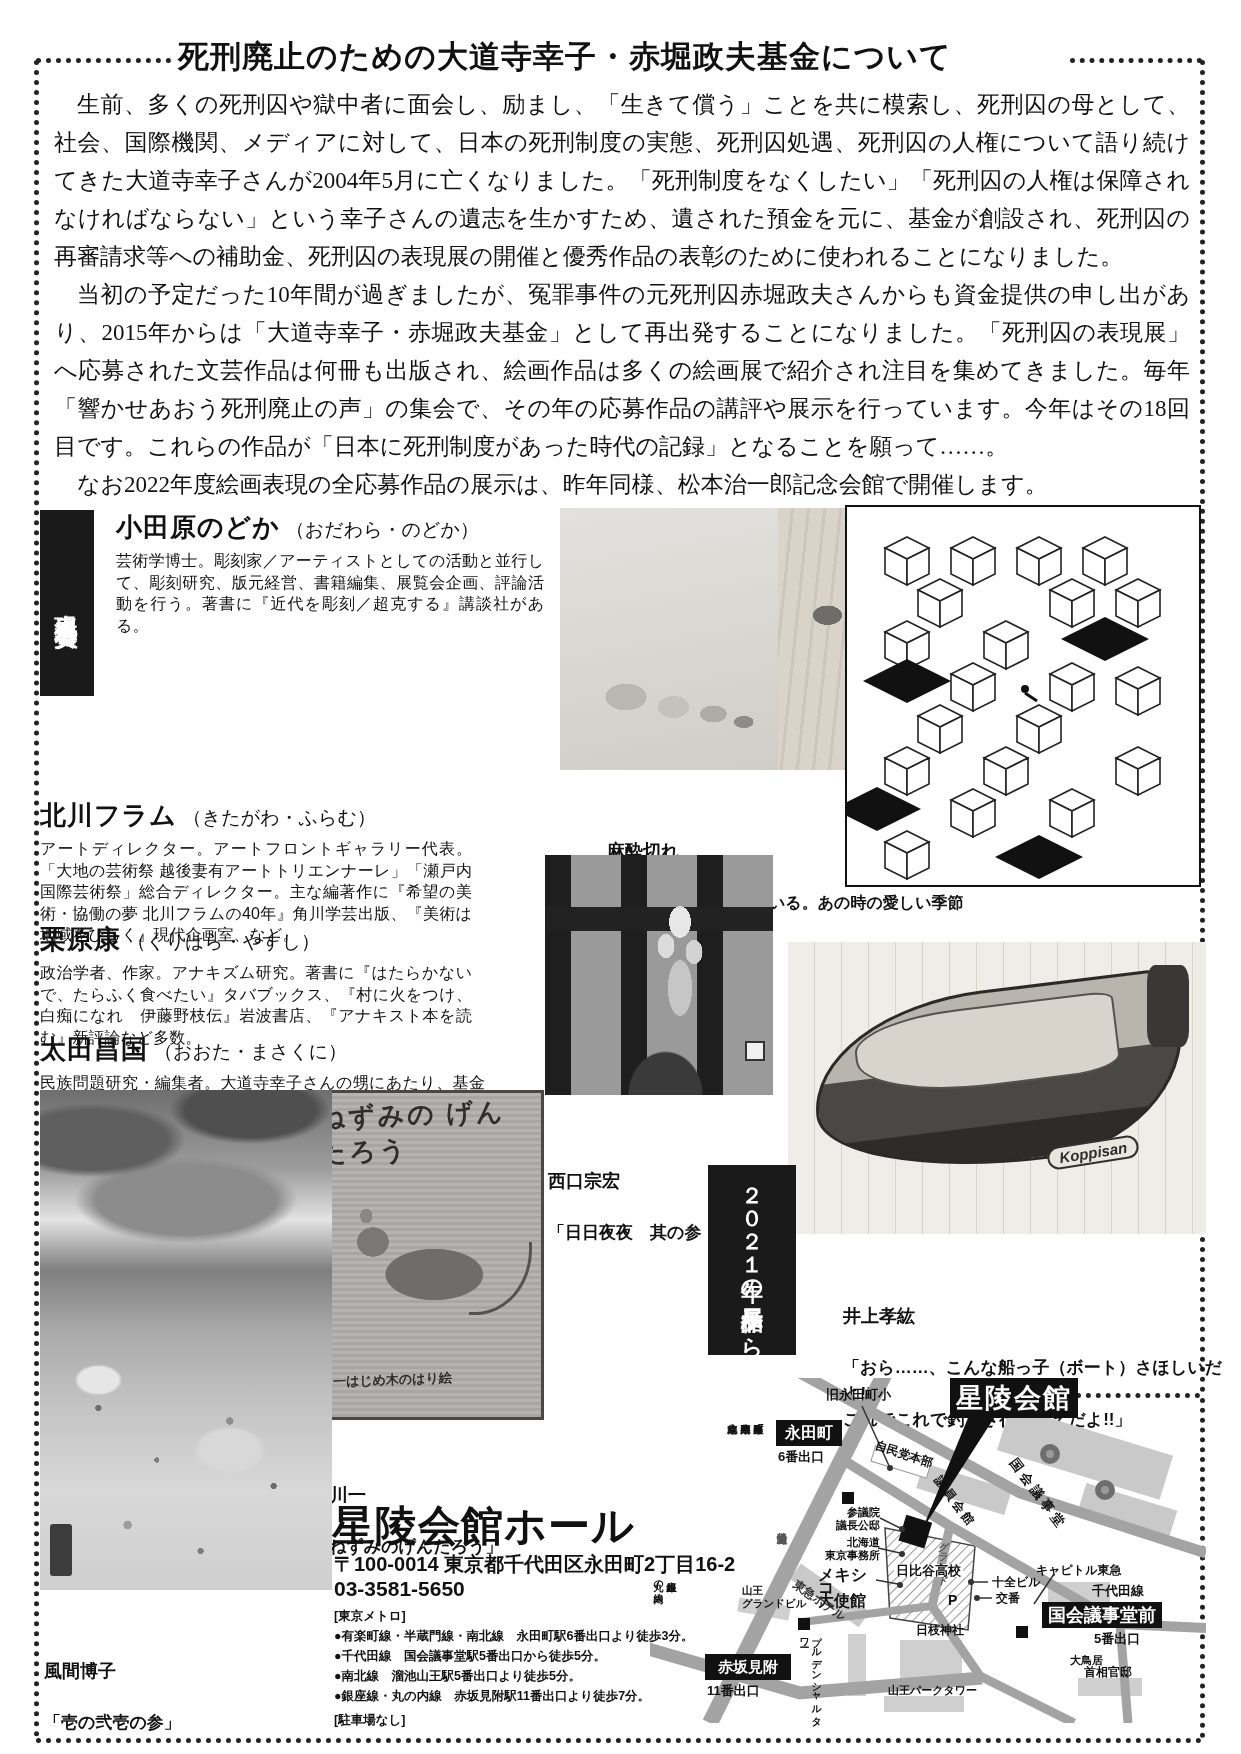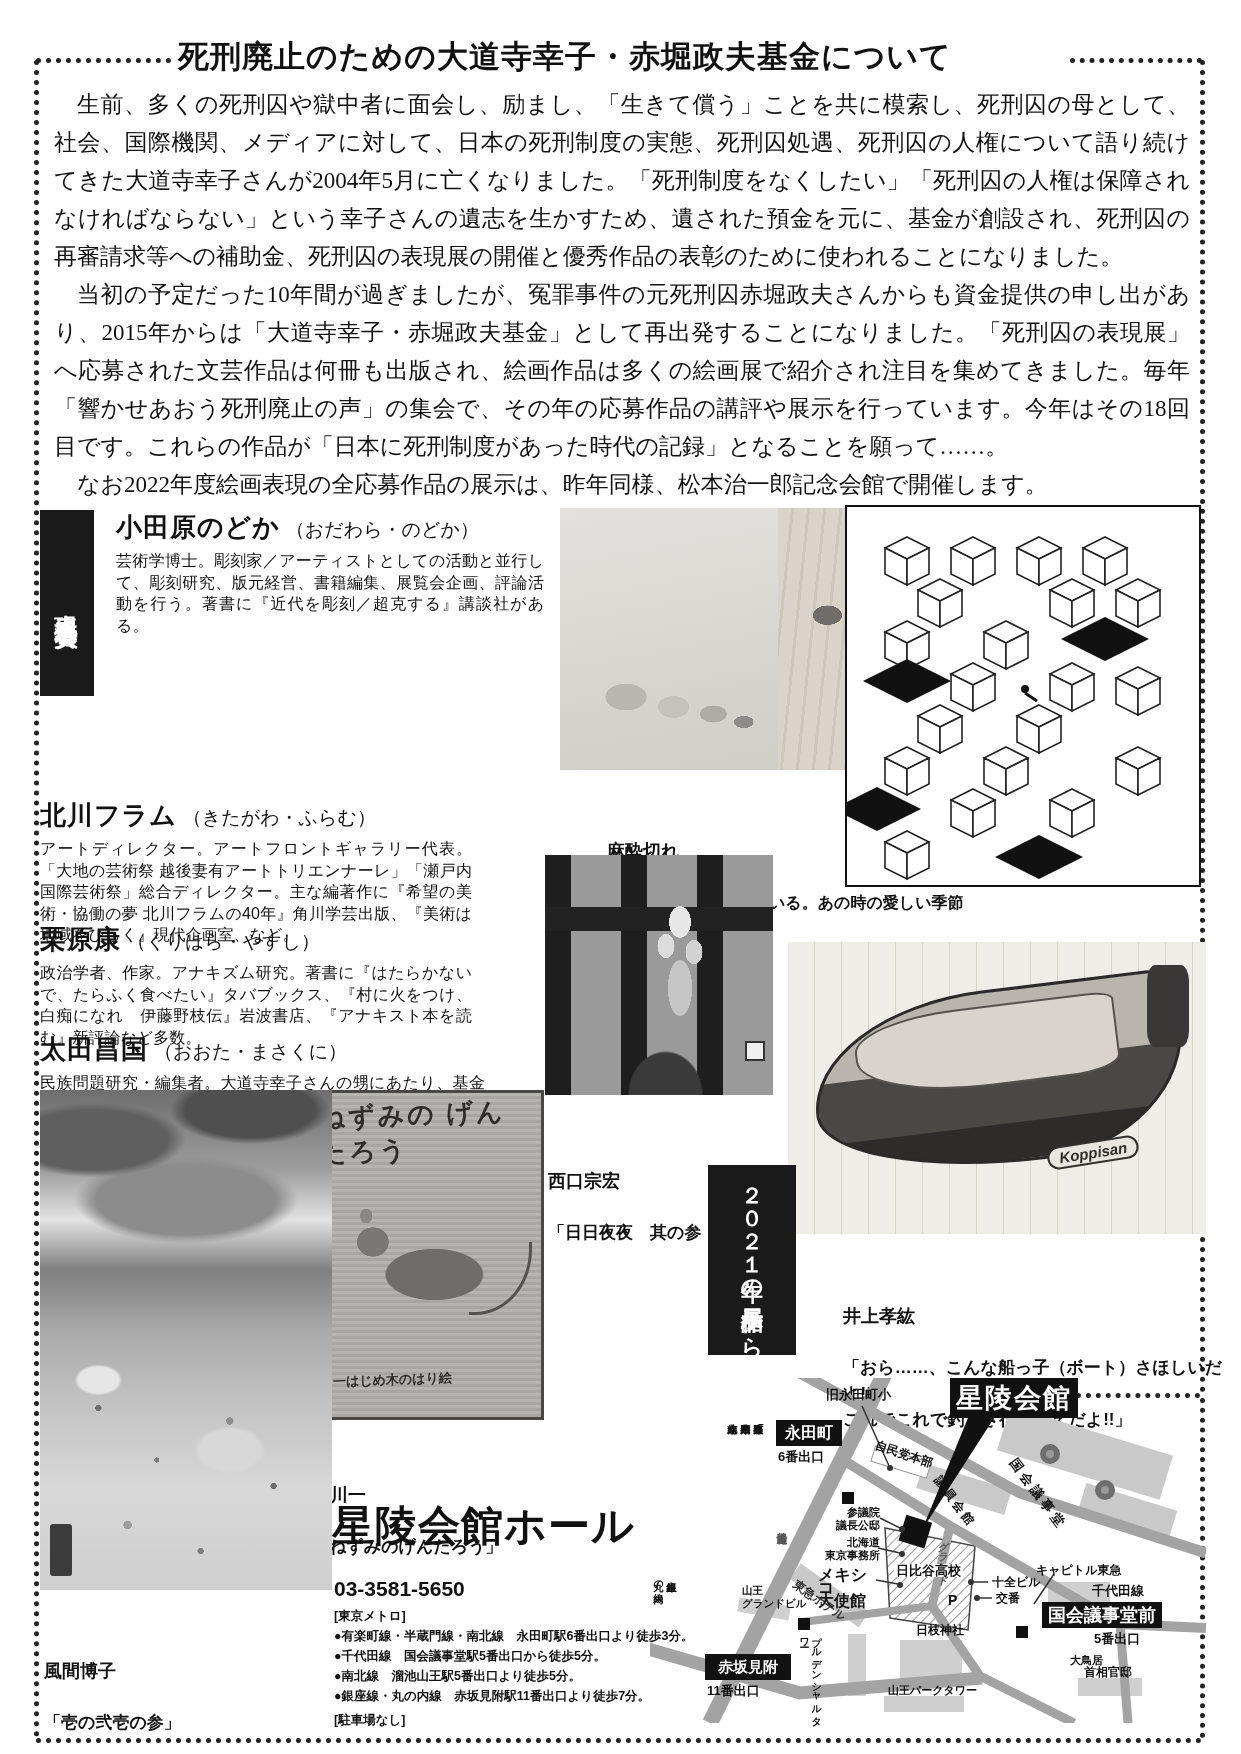--- a/index.html
+++ b/index.html
@@ -196,20 +196,21 @@
         radial-gradient(8px 8px at 30% 75%,#9d9d9d 0 50%,rgba(0,0,0,0) 55%),
         radial-gradient(6px 6px at 55% 85%,#7d7d7d 0 50%,rgba(0,0,0,0) 55%);"></div>
     <div class="abs" style="left:10px;bottom:14px;width:22px;height:52px;background:#3c3c3c;border-radius:3px;"></div>
   </div>
   <div class="abs venue-name" style="left:332px;top:1498px;">星陵会館ホール</div>
 
   <div class="abs cap serif" style="left:44px;top:1596px;width:280px;">
     <div class="artist">風間博子</div>
     <div>「壱の弐壱の参」</div>
   </div>
+  <div class="abs venue-sub" style="left:334px;top:1551px;font-size:20px;">〒100-0014 東京都千代田区永田町2丁目16-2</div>
   <div class="abs venue-sub" style="left:334px;top:1577px;">03-3581-5650</div>
   <div class="abs access" style="left:334px;top:1606px;">[東京メトロ]</div>
   <div class="abs" style="left:334px;top:1626px;">
     <div class="access">●有楽町線・半蔵門線・南北線　永田町駅6番出口より徒歩3分。</div>
     <div class="access">●千代田線　国会議事堂駅5番出口から徒歩5分。</div>
     <div class="access">●南北線　溜池山王駅5番出口より徒歩5分。</div>
     <div class="access">●銀座線・丸の内線　赤坂見附駅11番出口より徒歩7分。</div>
   </div>
   <div class="abs access" style="left:334px;top:1710px;">[駐車場なし]</div>
 

